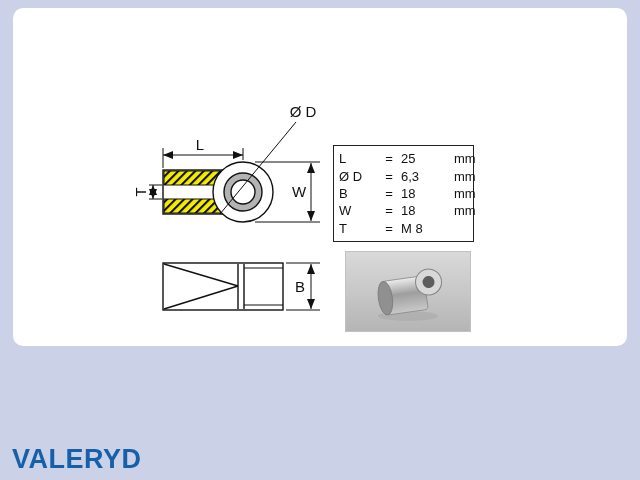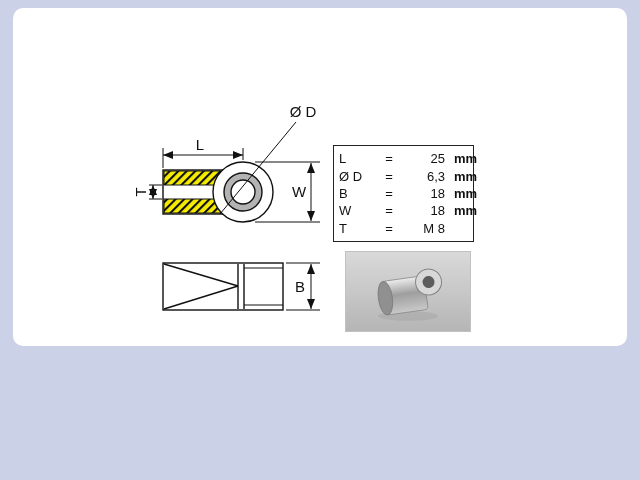--- a/index.html
+++ b/index.html
@@ -7,22 +7,22 @@
   body { font-family:"Liberation Sans", sans-serif; }
   .screen { position:relative; width:640px; height:480px; background:#cbd1e7; overflow:hidden; }
   .panel { position:absolute; left:13px; top:8px; width:614px; height:338px; background:#ffffff; border-radius:10px; }
   .drawing-svg { position:absolute; left:0; top:0; width:640px; height:480px; }
   .drawing-svg text { font-family:"Liberation Sans", sans-serif; font-size:15px; fill:#111; }
   .spec-table { position:absolute; left:333px; top:145px; width:141px; height:97px; border:1px solid #222;
                 background:#fff; display:flex; flex-direction:column; justify-content:space-evenly; padding:2px 3px; }
   .spec-row { display:grid; grid-template-columns:40px 24px 46px 28px; font-size:13px; color:#111; line-height:1; align-items:center; }
   .spec-param { text-align:left; padding-left:2px; }
   .spec-eq { text-align:center; }
-  .spec-val { text-align:right; padding-right:2px; }
-  .spec-unit { text-align:left; padding-left:7px;font-weight:bold; }
+  .spec-val { padding-right:2px; }
+  .spec-unit { text-align:left; padding-left:7px; }
   .photo { position:absolute; left:345px; top:251px; width:126px; height:81px;
            background:linear-gradient(180deg,#d9d9d9 0%,#c6c6c6 55%,#b5b5b5 100%);
            border:1px solid #c2c2c2; }
   .logo { position:absolute; left:12px; top:444px; font-size:27px; font-weight:bold;
           color:#1660ab; letter-spacing:0.5px; }
 </style>
 </head>
 <body>
 
 <div class="screen">
@@ -137,14 +137,15 @@
       <ellipse cx="62" cy="64" rx="30" ry="5" fill="#a8a8a8" opacity="0.6"></ellipse>
       <g transform="rotate(-8 62 42)">
         <rect x="38" y="26" width="42" height="34" rx="4" fill="url(#metal)" stroke="#8a8a8a" stroke-width="0.8"></rect>
         <ellipse cx="39" cy="43" rx="7" ry="17" fill="#909090" stroke="#7a7a7a" stroke-width="0.8"></ellipse>
         <circle cx="84" cy="33" r="13" fill="#d8d8d8" stroke="#848484" stroke-width="1"></circle>
         <circle cx="84" cy="33" r="6" fill="#5d5d5d"></circle>
       </g>
     </svg>
   </div>
 
+  <div class="logo">VALERYD</div>
 
 </div>
 
 </body></html>

